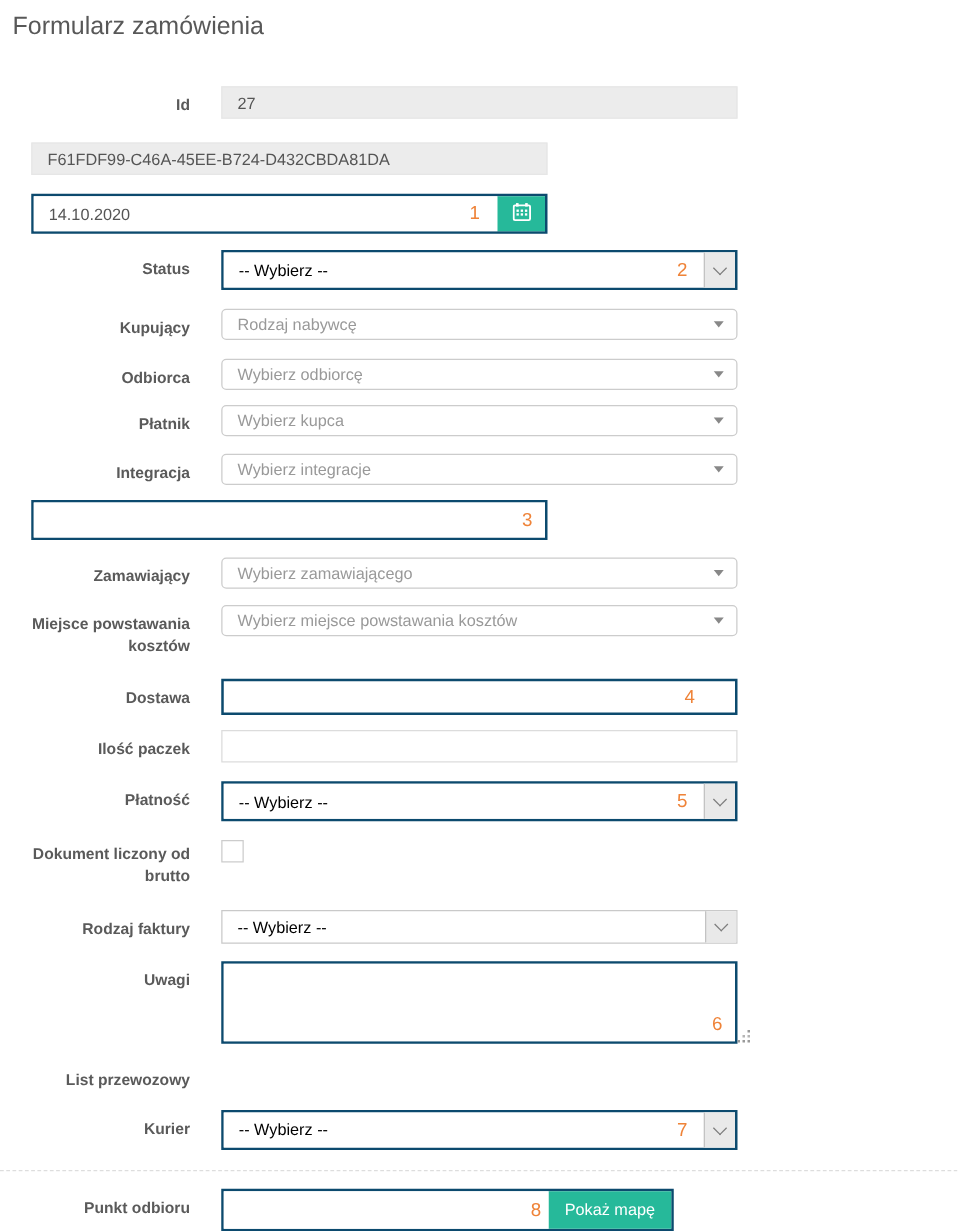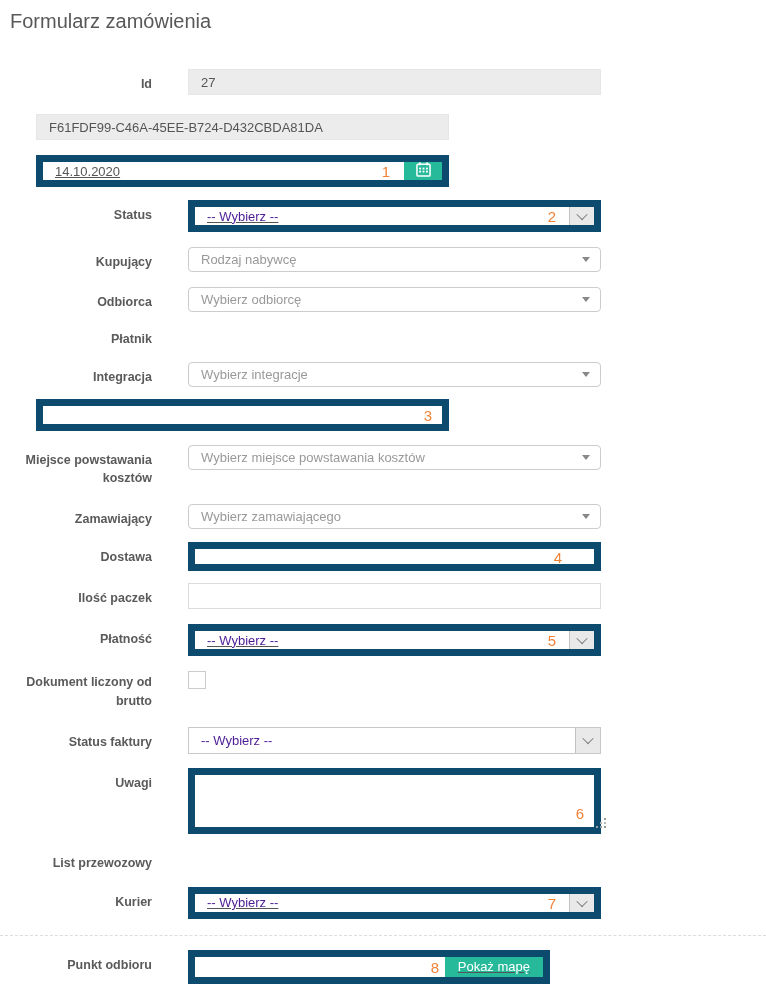--- a/index.html
+++ b/index.html
@@ -11,21 +11,21 @@
   }
   .page { padding:10px 0 0 0; }
   .page-title { font-size:20px; color:#585858; margin-left:10px; font-weight:400; }
   .form { margin-top:36px; }
 
   .row { display:flex; align-items:flex-start; }
   .lbl {
     width:152px; text-align:right; font-weight:700; font-size:12.5px;
     color:#5a5a5a; line-height:1.45; padding-top:6px; flex:none;
   }
-  .ctl { margin-left:36px; width:413px; position:relative; flex:none; }
+  .ctl { margin-left:25px; width:413px; position:relative; flex:none; }
 
   
   .tinput {
     width:100%; height:26px; border:1px solid #dcdcdc; background:#fff;
     padding:0 12px; font-size:13px; color:#555; display:flex; align-items:center;
   }
   .tinput.disabled { background:#ececec; border-color:#e6e6e6; }
   .tinput .ph { color:#9a9a9a; }
 
   
@@ -36,33 +36,33 @@
   }
   .caret {
     width:0; height:0; border-left:4px solid transparent; border-right:4px solid transparent;
     border-top:5px solid #888; flex:none; margin-left:8px;
   }
 
   
   .nsel { display:flex; align-items:stretch; width:100%; height:27px;
           border:1px solid #c9c9c9; background:#fff; cursor:pointer; }
   .nsel .txt { flex:1; display:flex; align-items:center; padding:0 12px;
-               font-size:13px; color:#4c1d95; }
+               font-size:13px; color:#000000; }
   .arrowbox {
     width:25px; flex:none; background:#e9e9e9; border-left:1px solid #c3c3c3;
     display:flex; align-items:center; justify-content:center;
   }
   .chev {
     width:8px; height:8px; border-right:1.6px solid #7d7d7d; border-bottom:1.6px solid #7d7d7d;
     transform:rotate(45deg) translate(-1px,-1px);
   }
 
   
-  .hl { border:7px solid #0c4a6e; display:flex; align-items:stretch; background:#fff;
-        position:relative;text-decoration:underline; }
+  .hl { border:2px solid #0c4a6e; display:flex; align-items:stretch; background:#fff;
+        position:relative; }
   .hl .inner-input { flex:1; display:flex; align-items:center; padding:0 12px;
         font-size:13px; color:#555; background:#fff; min-width:0; }
   .hl .nsel, .hl .sel2 { border:none; border-radius:0; height:auto; }
   .num { position:absolute; top:50%; transform:translateY(-50%);
          color:#ef8338; font-size:15px; line-height:1; z-index:2; }
 
   .greenbtn {
     background:#26b99a; color:#fff; border:none; display:flex; align-items:center;
     justify-content:center; font-size:13px; cursor:pointer; flex:none;
     font-family:inherit;
@@ -180,20 +180,26 @@
       <div class="ctl">
         <div class="sel2">
           <span>Wybierz odbiorcę</span>
           <span class="caret"></span>
         </div>
       </div>
     </div>
 
     <div class="row mb14">
       <div class="lbl">Płatnik</div>
+      <div class="ctl">
+        <div class="sel2">
+          <span>Wybierz kupca</span>
+          <span class="caret"></span>
+        </div>
+      </div>
     </div>
 
     <div class="row mb12">
       <div class="lbl">Integracja</div>
       <div class="ctl">
         <div class="sel2">
           <span>Wybierz integracje</span>
           <span class="caret"></span>
         </div>
       </div>
@@ -201,35 +207,35 @@
 
     <div class="row mb14">
       <div class="ctl">
         <div class="hl h32">
           <div class="inner-input"></div>
           <span class="num" style="right:10px">3</span>
         </div>
       </div>
     </div>
 
+    <div class="row mb13">
+      <div class="lbl">Zamawiający</div>
+      <div class="ctl">
+        <div class="sel2">
+          <span>Wybierz zamawiającego</span>
+          <span class="caret"></span>
+        </div>
+      </div>
+    </div>
+
     <div class="row mb17">
       <div class="lbl">Miejsce powstawania kosztów</div>
       <div class="ctl">
         <div class="sel2">
           <span>Wybierz miejsce powstawania kosztów</span>
-          <span class="caret"></span>
-        </div>
-      </div>
-    </div>
-
-    <div class="row mb13">
-      <div class="lbl">Zamawiający</div>
-      <div class="ctl">
-        <div class="sel2">
-          <span>Wybierz zamawiającego</span>
           <span class="caret"></span>
         </div>
       </div>
     </div>
 
     <div class="row mb12">
       <div class="lbl">Dostawa</div>
       <div class="ctl">
         <div class="hl h29">
           <span class="num" style="right:32px">4</span>
@@ -260,21 +266,21 @@
     </div>
 
     <div class="row mb17">
       <div class="lbl" style="padding-top:2px">Dokument liczony od brutto</div>
       <div class="ctl">
         <div class="cbx"></div>
       </div>
     </div>
 
     <div class="row mb14">
-      <div class="lbl">Status faktury</div>
+      <div class="lbl">Rodzaj faktury</div>
       <div class="ctl">
         <div class="nsel">
           <span class="txt">-- Wybierz --</span>
           <span class="arrowbox">
               <span class="chev"></span>
             </span>
         </div>
       </div>
     </div>
 

